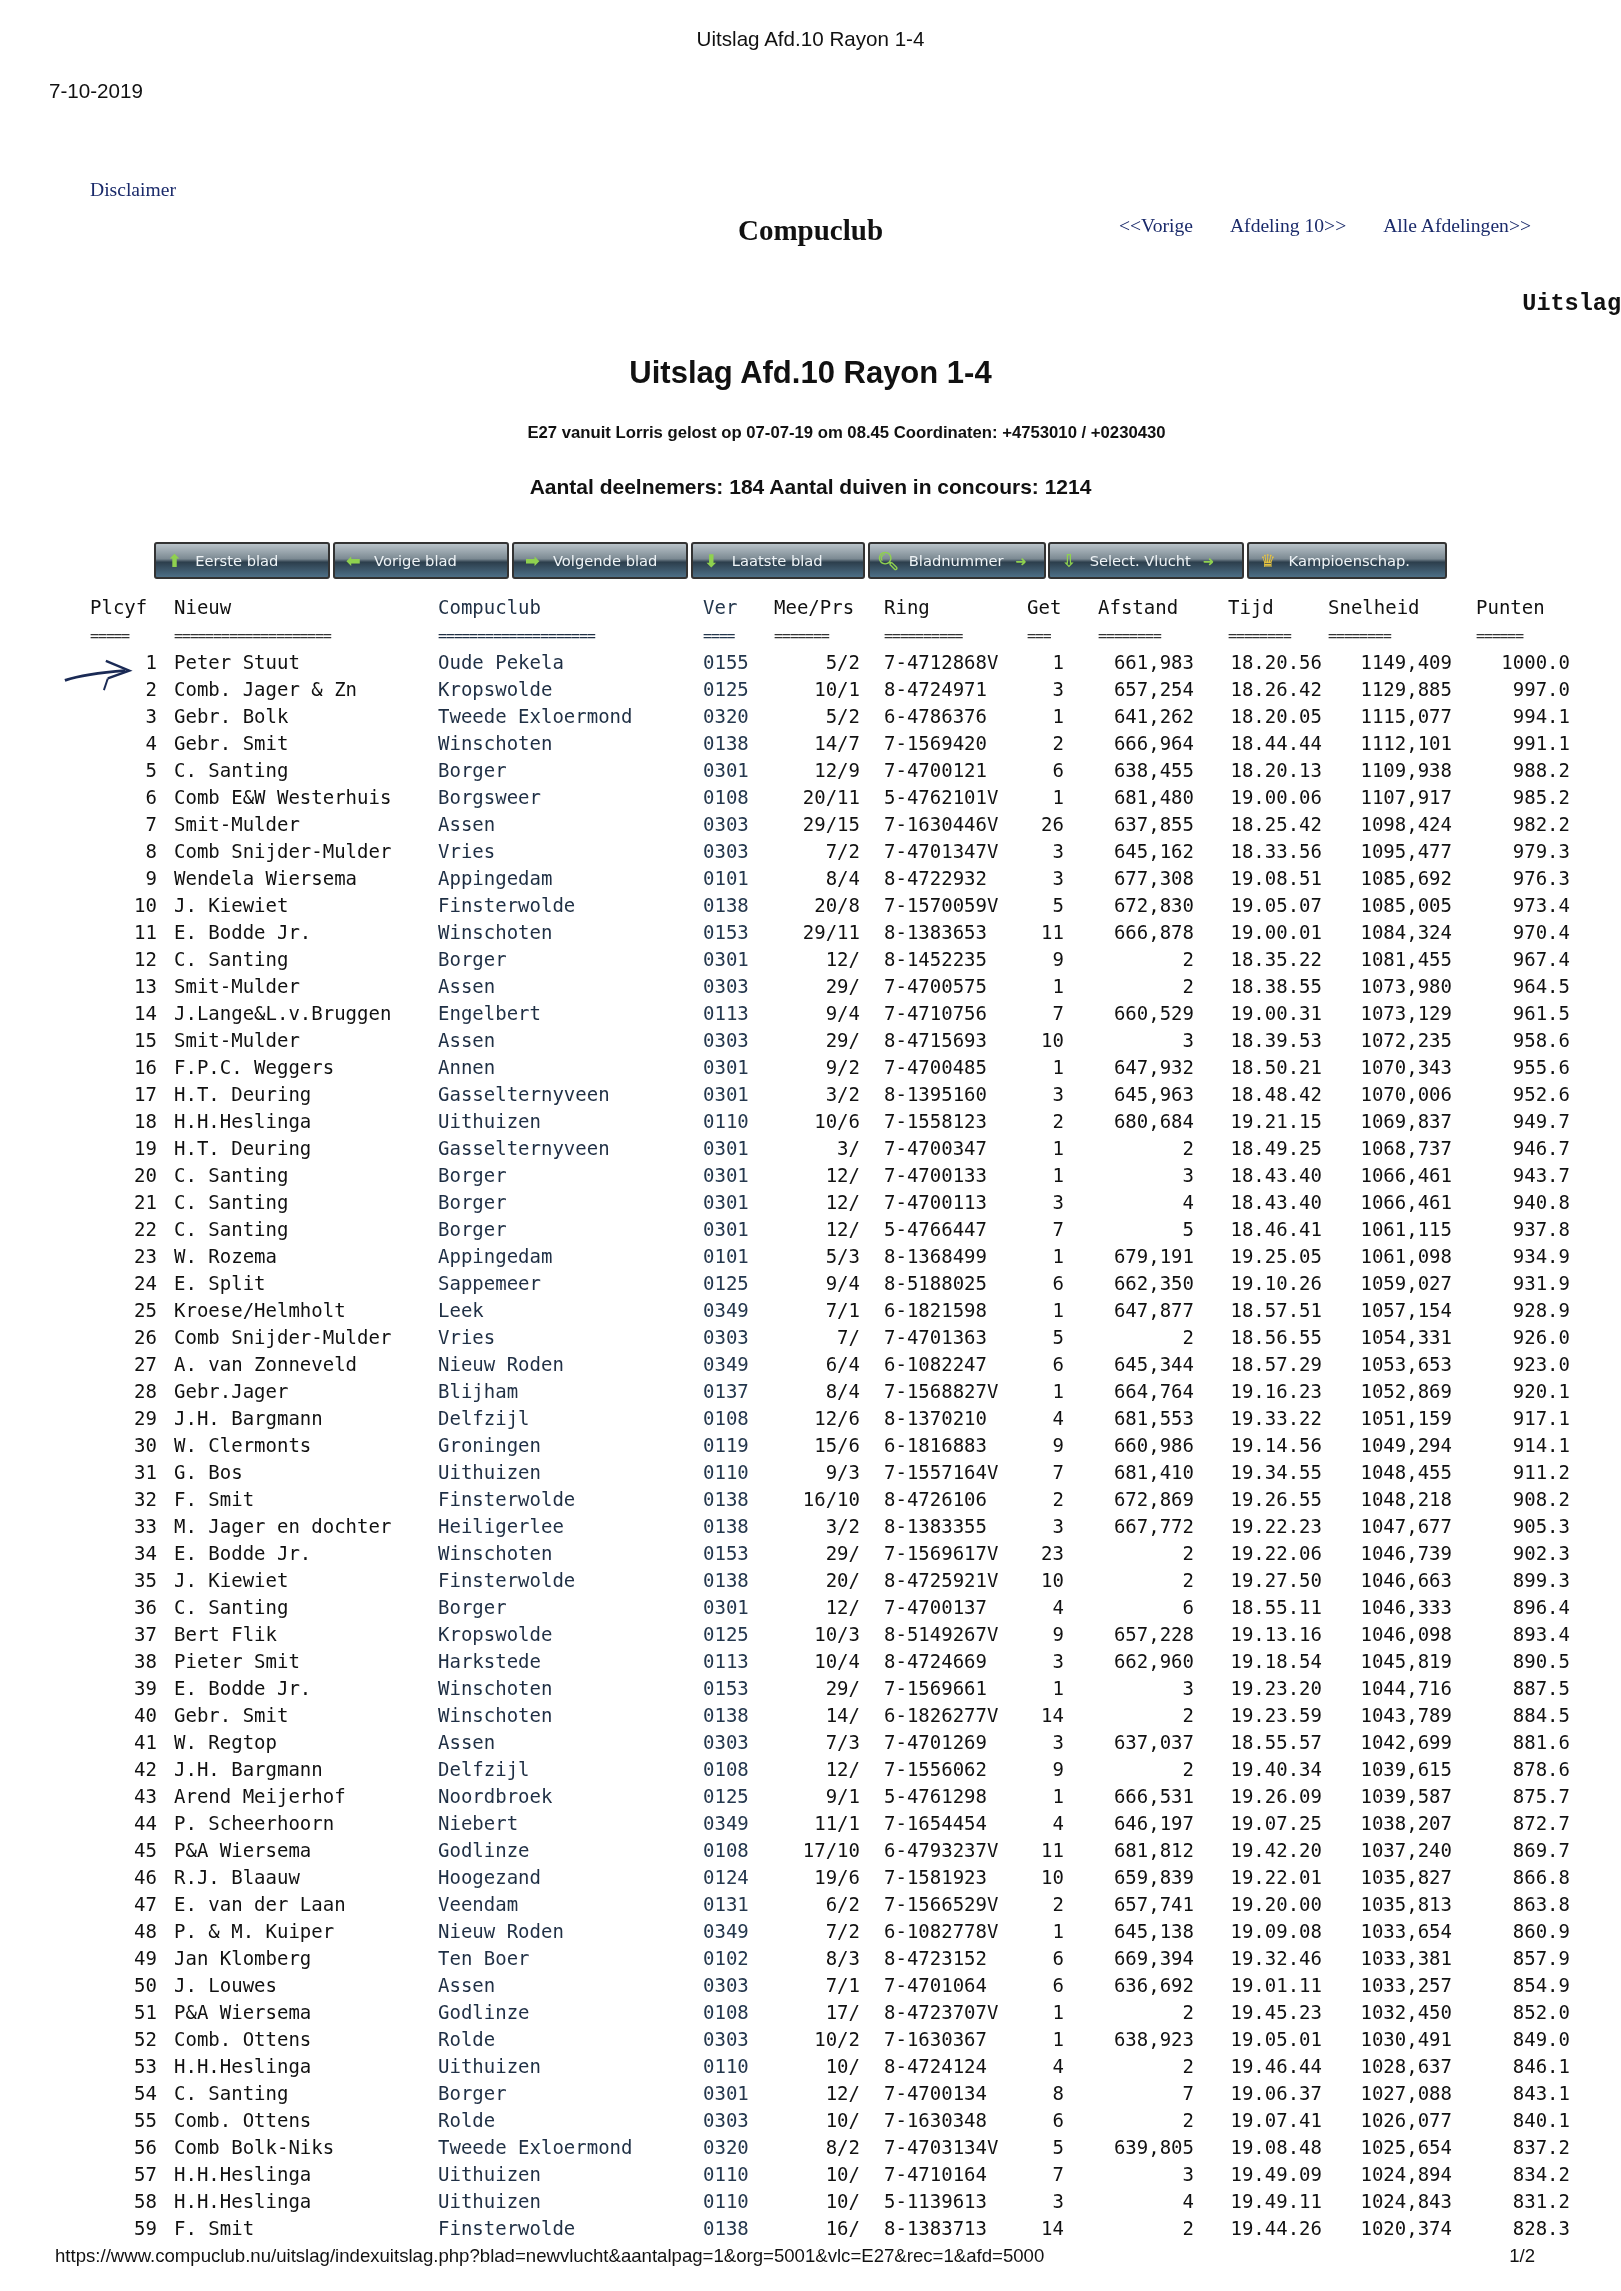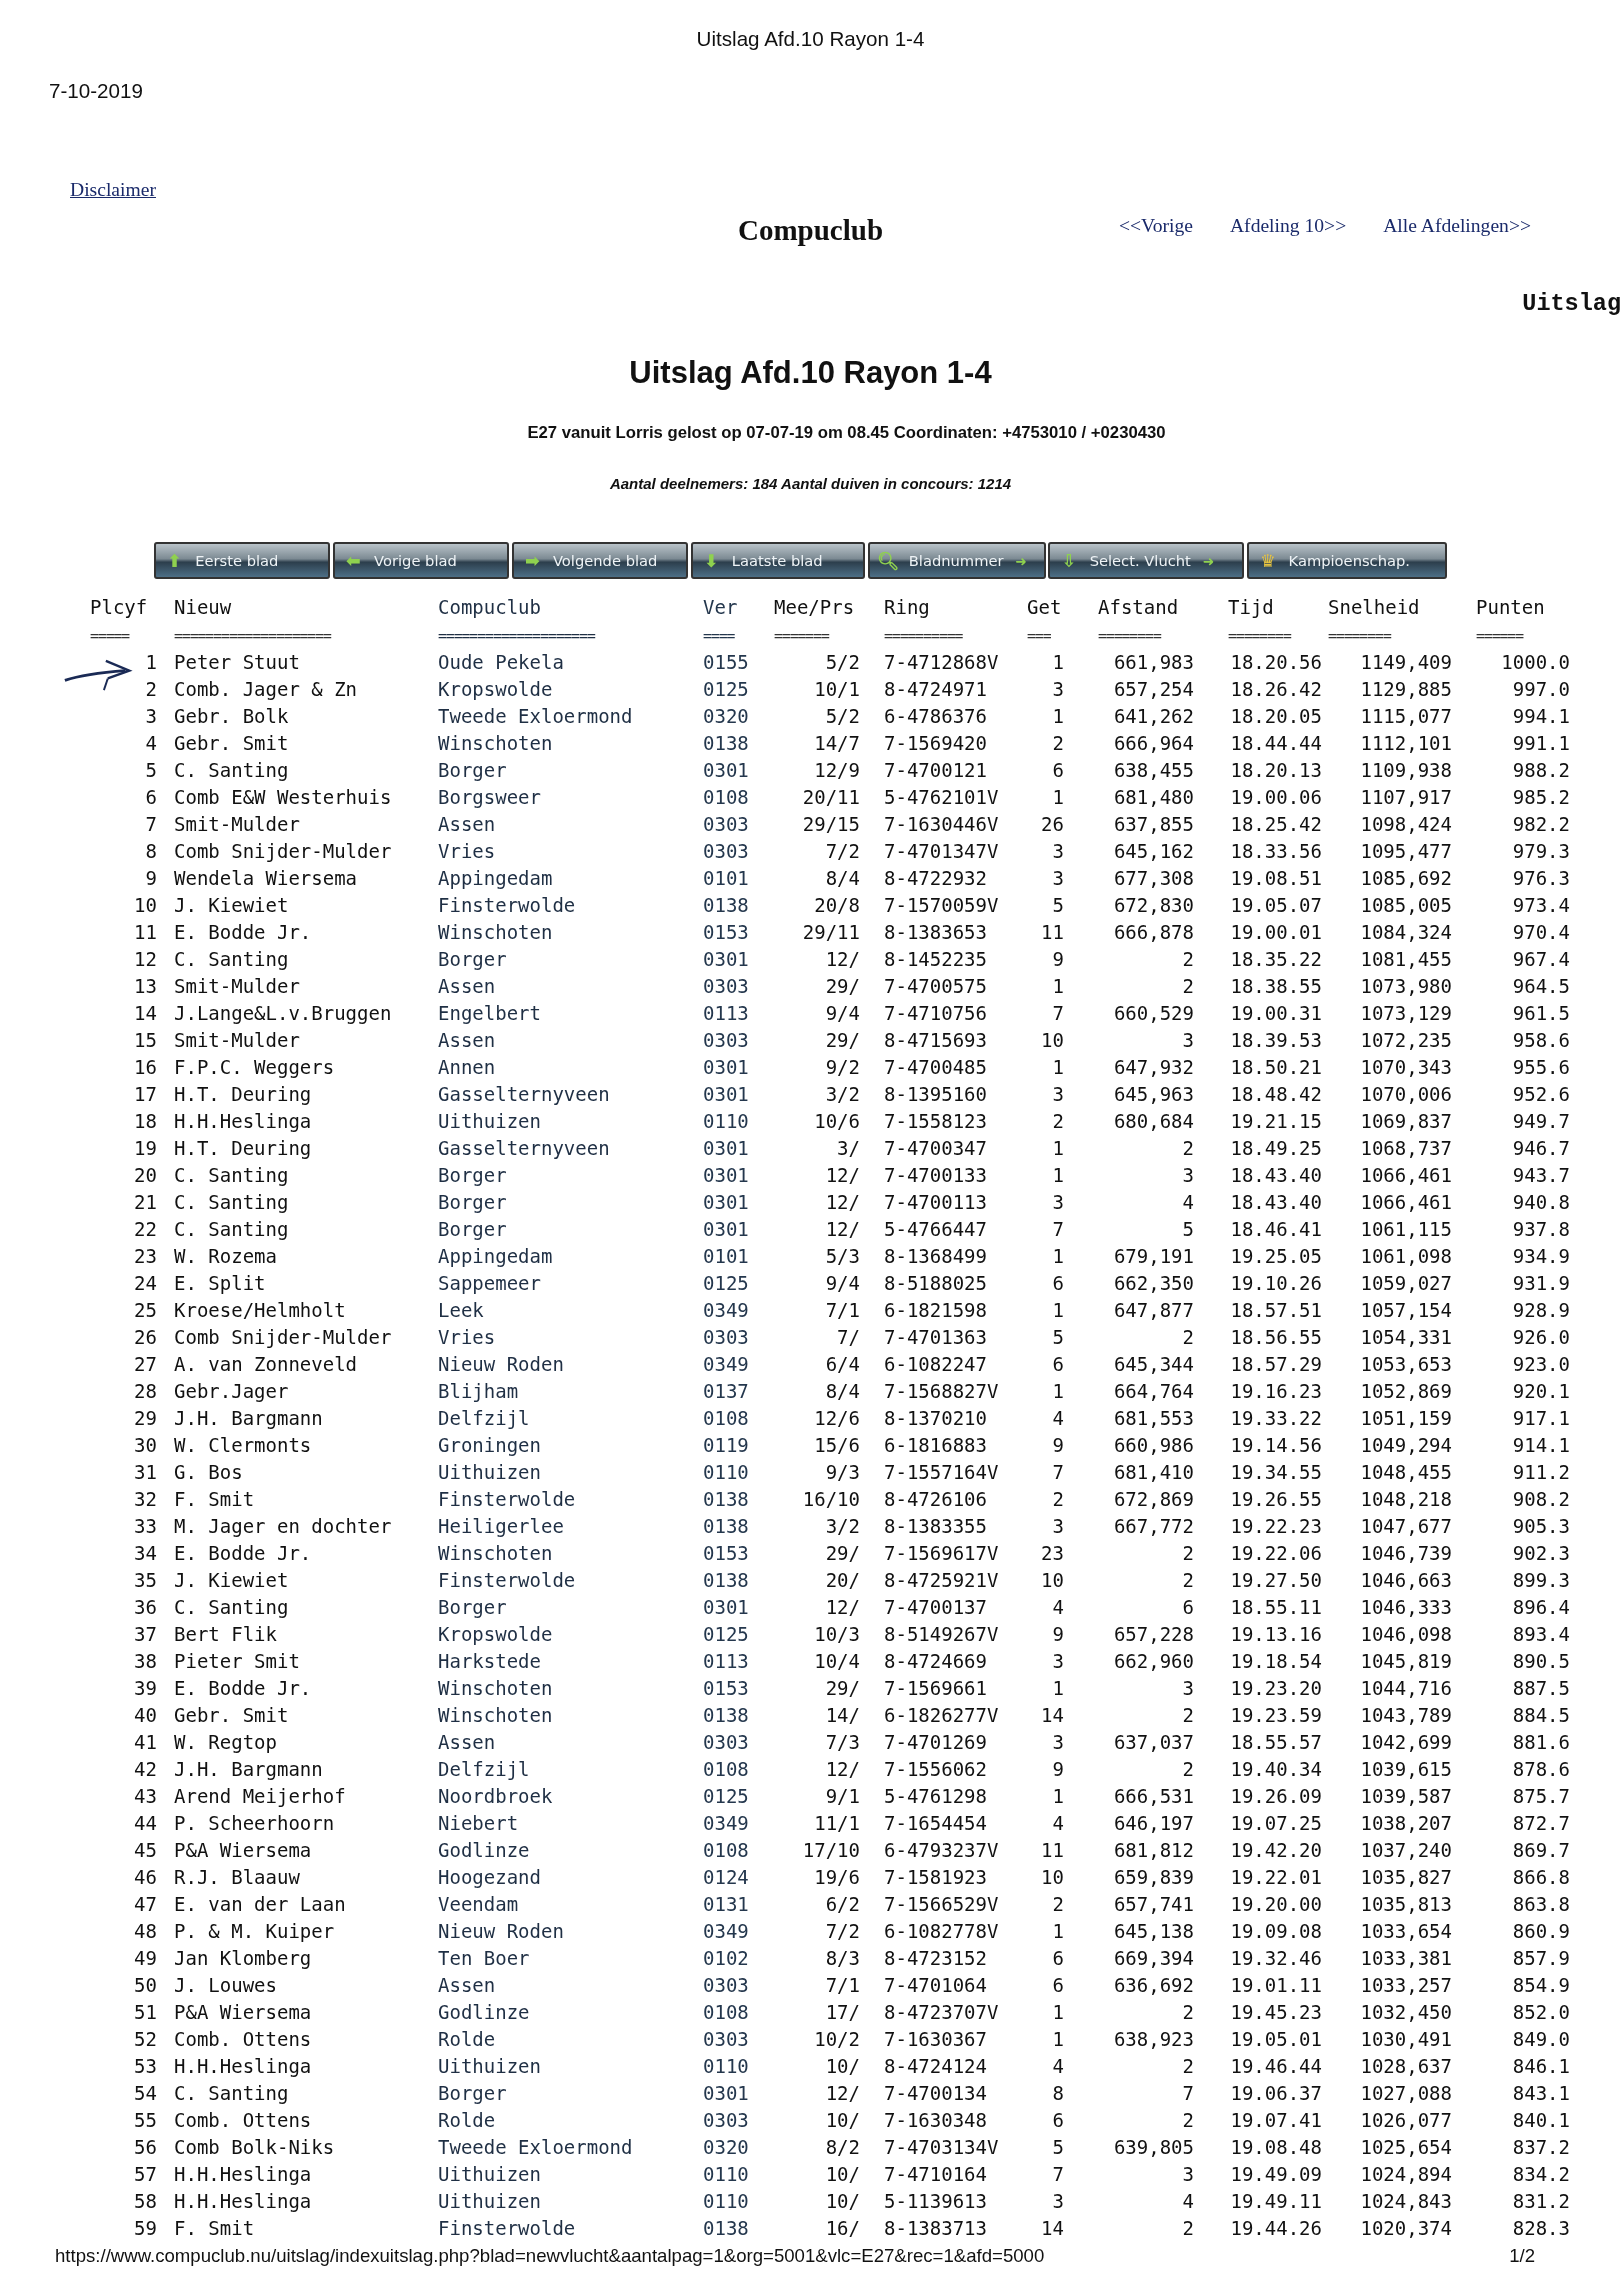--- a/index.html
+++ b/index.html
@@ -1,28 +1,28 @@
 <!DOCTYPE html>
 <html><head>
 <meta charset="utf-8">
 <style>
   html, body { margin: 0; padding: 0; background: #ffffff; }
   body { width: 1621px; height: 2292px; position: relative; overflow: hidden; color: #111; }
   .print-header { position: absolute; top: 27.4px; left: 0; width: 1621px; font-family: "Liberation Sans", sans-serif; font-size: 20.6px; }
   .print-date { position: absolute; left: 49px; top: 3.9px; margin-top: 48px; }
   .print-title { position: absolute; left: 0; width: 1621px; text-align: center; top: 0; }
   .topnav { position: absolute; top: 167px; left: 0; width: 1621px; font-family: "Liberation Serif", serif; font-size: 19.6px; color: #1a2a6a; }
-  .disclaimer { position: absolute; left: 70px; top: 11.8px; text-decoration: underline; }
+  .disclaimer { position: absolute; left: 90px; top: 11.8px; }
   .navlinks { position: absolute; right: 90px; top: 0; display: flex; gap: 37px; margin-top: 48px; }
   .navlinks span { cursor: pointer; }
   .brand { position: absolute; top: 214px; width: 1621px; text-align: center; font-family: "Liberation Serif", serif; font-weight: bold; font-size: 29px; }
   .subtitle { position: absolute; top: 290px; width: 1621px; text-align: right; font-family: Liberation Mono, monospace; font-weight: bold; font-size: 23.5px; }
   .main-title { position: absolute; top: 355px; width: 1621px; text-align: center; font-family: "Liberation Sans", sans-serif; font-weight: bold; font-size: 31px; }
   .flight-info { position: absolute; top: 423px; width: 1621px; text-align: center; font-family: "Liberation Sans", sans-serif; font-weight: bold; font-size: 16.7px; padding-left: 36px; }
-  .counts { position: absolute; top: 475px; width: 1621px; text-align: center; font-family: "Liberation Sans", sans-serif; font-weight: bold; font-size: 15px; font-style: italic; }
+  .counts { position: absolute; top: 475px; width: 1621px; text-align: center; font-family: "Liberation Sans", sans-serif; font-weight: bold; font-size: 21px; }
   .toolbar { position: absolute; top: 542px; left: 154px; display: flex; gap: 2.9px; }
   .tbtn { height: 37px; border: 2px solid #333; border-radius: 2.9px; box-sizing: border-box; display: flex; align-items: center; gap: 11.8px; padding: 0 9.8px;
           background: linear-gradient(#b9c3c9 0%, #7c8a93 45%, #2c3e4c 55%, #4d6f86 100%); color: #eef3f6; font-family: "DejaVu Sans", sans-serif; font-size: 14.7px; cursor: pointer; white-space: nowrap; }
   .tbtn .ico { width: 17.6px; height: 21.6px; display: inline-flex; align-items: center; justify-content: center; font-size: 17.6px; color: #8fd14f; font-weight: bold; }
   .tbtn .ico.crown { color: #e8c440; }
   .tbtn .dot { color: #8fd14f; font-size: 13.7px; }
   .results { position: absolute; top: 596px; left: 88px; font-family: "DejaVu Sans Mono", monospace; font-size: 19px; }
   .row { position: relative; height: 27px; white-space: nowrap; }
   .row span { position: absolute; top: 0; }
   .hdr { height: 31px; }

